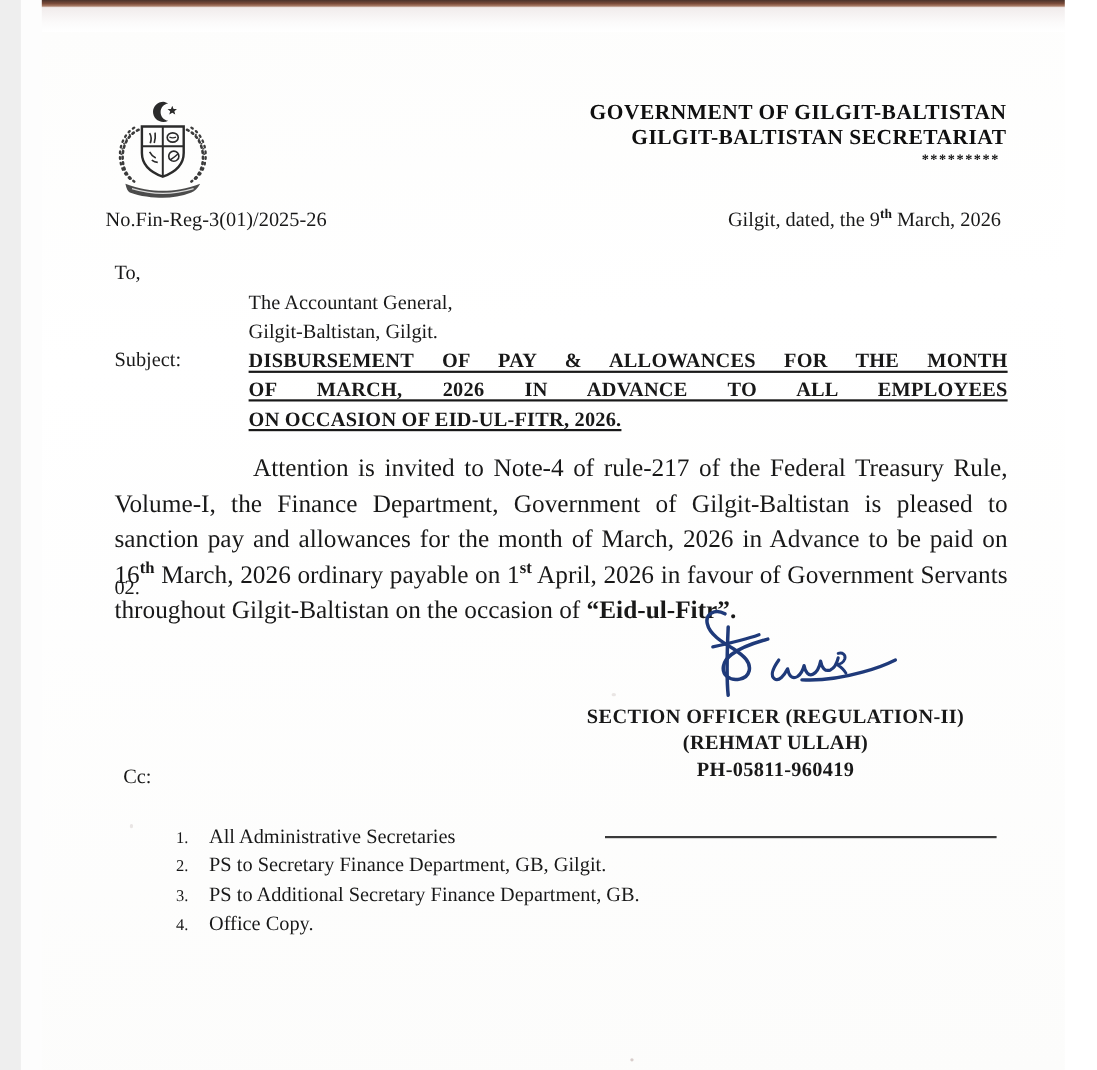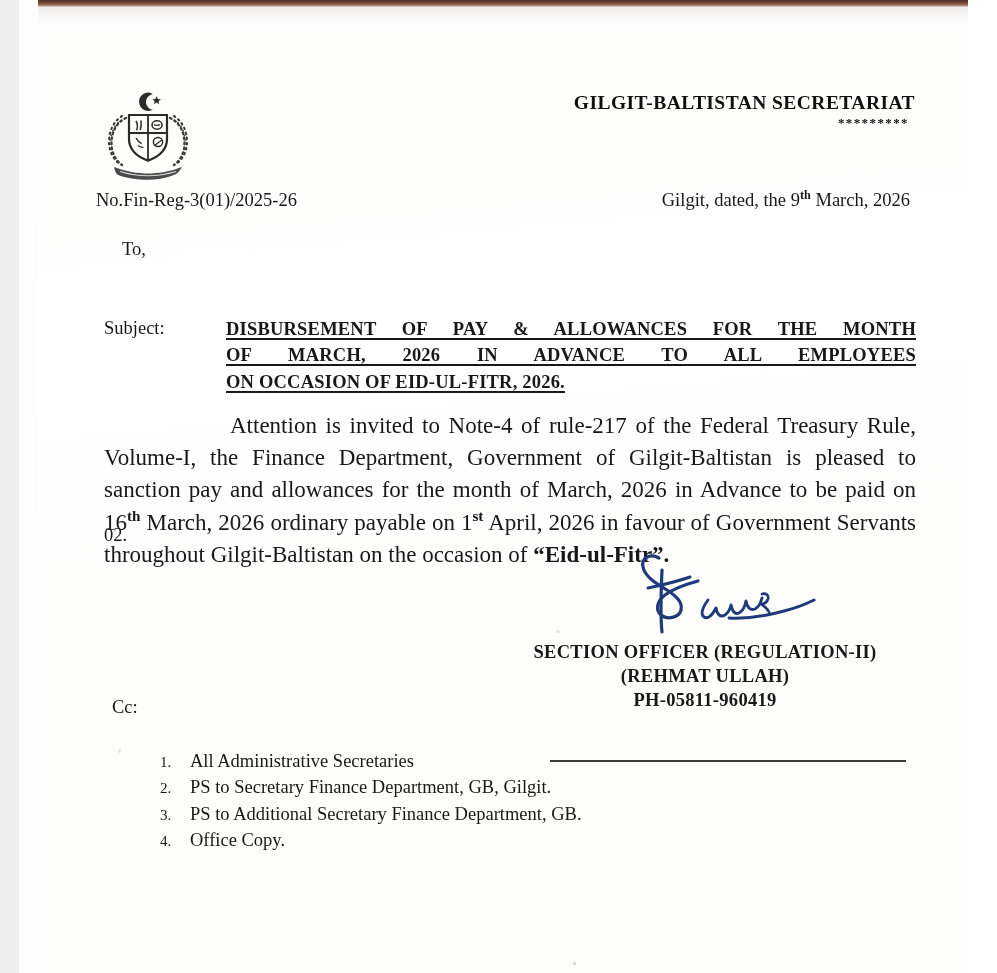--- a/index.html
+++ b/index.html
@@ -121,21 +121,20 @@
   }
   .refrow .date { padding-right: 6px; }
   sup { font-size: .66em; vertical-align: super; line-height: 0; font-weight: bold; }
 
   
   .to-label {
     position: absolute;
     left: 104px;
     top: 239px;
     font-size: 18.5px;
-    margin-left: 18px;
   }
   .addressee {
     position: absolute;
     left: 226px;
     top: 264px;
     font-size: 18.5px;
     line-height: 1.38;
   }
 
   
@@ -307,30 +306,35 @@
             <path d="M81.5 34c5.6 6 8.4 14 8.4 22" fill="none" stroke="#2b2b2b" stroke-width="1.8" stroke-dasharray="1.3 3.6"></path>
           </g>
 
           <path d="M18 79c12 4.5 24 6.5 34 6.5s22-2 34-6.5c-2.5 4.5-5 6.8-8 8-9 3.6-17.5 4.8-26 4.8S31 90.6 22 87c-2-1.2-3-3.6-4-8z" fill="#2b2b2b" opacity=".85"></path>
           <path d="M24 83.5c10 3 19 4.3 28 4.3s18-1.3 28-4.3" fill="none" stroke="#ffffff" stroke-width="1.1" opacity=".8"></path>
         </g>
       </svg>
     </div>
 
     <div class="letterhead">
+      <div>GOVERNMENT OF GILGIT-BALTISTAN</div>
       <div>GILGIT-BALTISTAN SECRETARIAT</div>
       <div class="stars">*********</div>
     </div>
 
     <div class="refrow">
       <span>No.Fin-Reg-3(01)/2025-26</span>
       <span class="date"><span>Gilgit, dated, the 9</span><sup>th</sup><span> March, 2026</span></span>
     </div>
 
     <div class="to-label">To,</div>
+    <div class="addressee">
+      <div>The Accountant General,</div>
+      <div>Gilgit-Baltistan, Gilgit.</div>
+    </div>
 
     <div class="subject-label">Subject:</div>
     <div class="subject-body">
       <span class="sline spread">DISBURSEMENT OF PAY &amp; ALLOWANCES FOR THE MONTH</span>
       <span class="sline spread">OF MARCH, 2026 IN ADVANCE TO ALL EMPLOYEES</span>
       <span class="sline">ON OCCASION OF EID-UL-FITR, 2026.</span>
     </div>
 
     <div class="para1"><span>Attention is invited to Note-4 of rule-217 of the Federal Treasury Rule, Volume-I, the Finance Department, Government of Gilgit-Baltistan is pleased to sanction pay and allowances for the month of March, 2026 in Advance to be paid on 16</span><sup>th</sup><span> March, 2026 ordinary payable on 1</span><sup>st</sup><span> April, 2026 in favour of Government Servants throughout Gilgit-Baltistan on the occasion of </span><b>“Eid-ul-Fitr”.</b></div>
 

